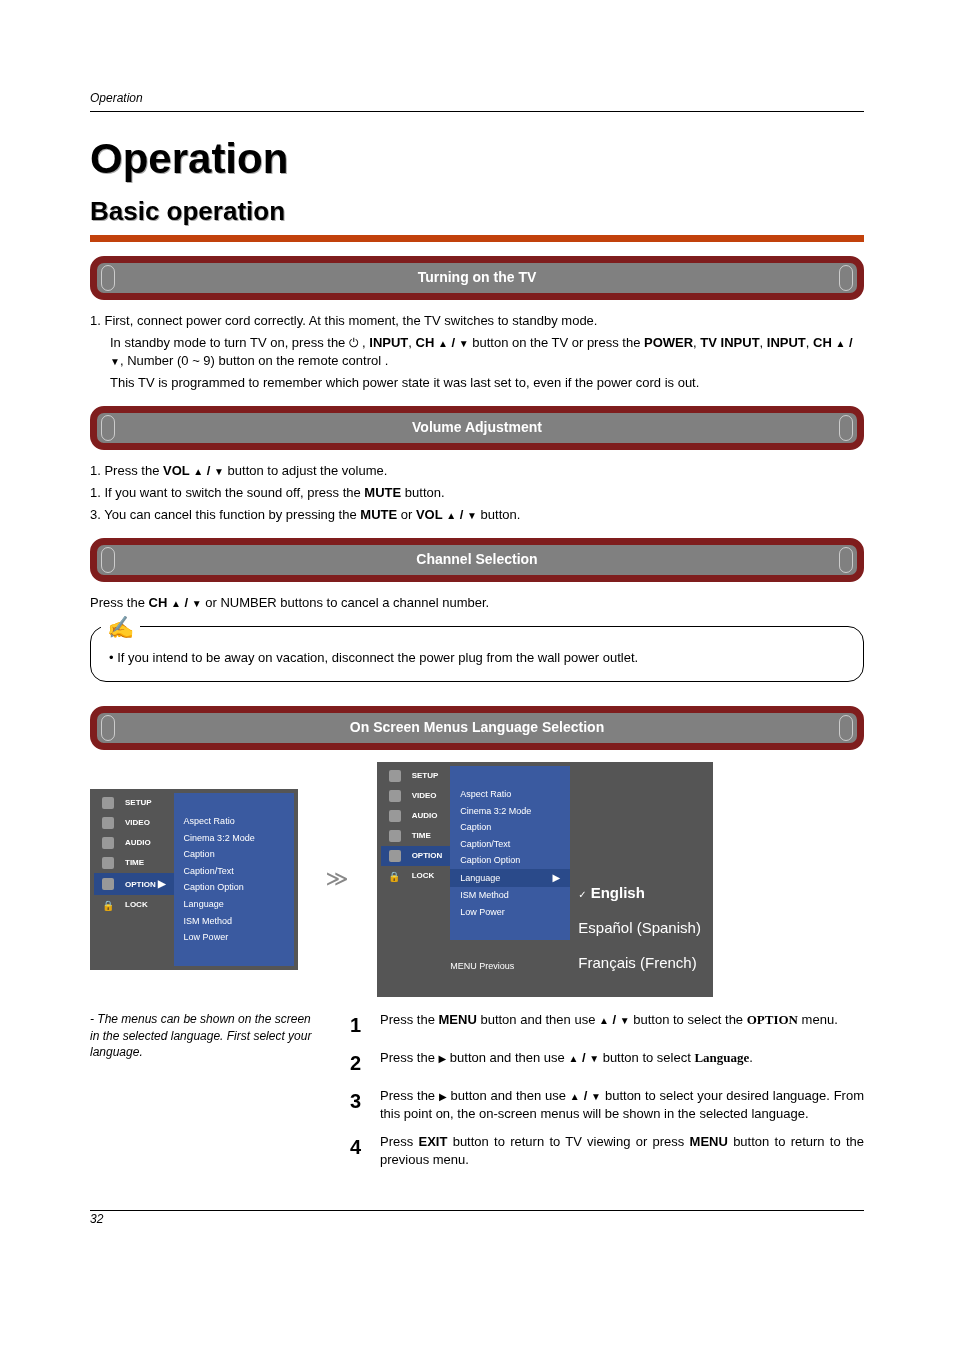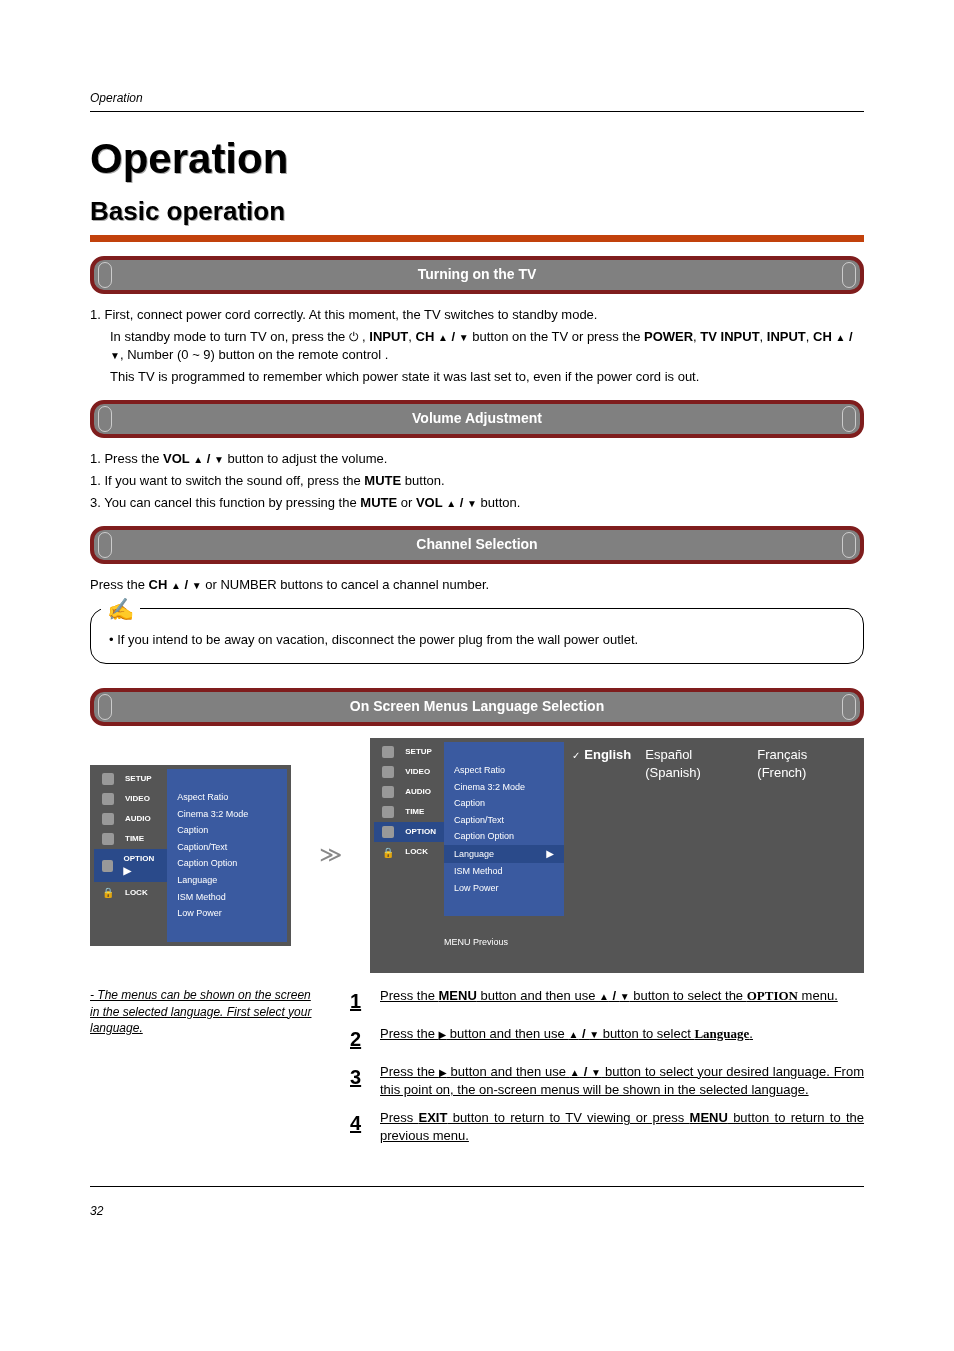--- a/index.html
+++ b/index.html
@@ -38,21 +38,21 @@
   .pill-heading {
     position: relative;
     background: #808080;
     color: #fff;
     font-weight: bold;
     font-size: 14px;
     text-align: center;
     padding: 5px 0;
     border-radius: 14px;
     margin: 10px 0 12px 0;
-    border: 4px solid #7f1d1d;
+    border: 7px solid #7f1d1d;
   }
   .pill-heading::before,
   .pill-heading::after {
     content: "";
     position: absolute;
     top: 2px;
     bottom: 2px;
     width: 12px;
     border: 1px solid rgba(255,255,255,0.6);
     border-radius: 10px;
@@ -123,33 +123,32 @@
     padding: 20px 0;
   }
   .osd-list .li {
     padding: 2px 10px;
     font-size: 9px;
     white-space: nowrap;
   }
   .osd-list .li.hl { background: #2a4a8a; display:flex; justify-content:space-between; align-items:center;}
   .lang-col {
     display:flex;
-    flex-direction:row;
+    flex-direction:column;
     justify-content:flex-end;
     padding: 4px 8px 20px 8px;
-    font-size:13px;
+    font-size:15px;
     gap:14px;
     min-width:110px;
   }
   .transition-arrow { font-size: 22px; color:#888; }
   .lower-cols {
     display: flex;
     gap: 30px;
     align-items: flex-start;
-    text-decoration: underline;
   }
   .hint-col {
     width: 230px;
     font-style: italic;
     font-size: 12px;
   }
   .steps-col { flex: 1; }
   .step {
     display: flex;
     gap: 12px;
@@ -158,21 +157,21 @@
   }
   .step-num {
     font-size: 20px;
     font-weight: bold;
     width: 18px;
     flex-shrink: 0;
   }
   .page-num {
     border-top: 1px solid #000;
     margin-top: 30px;
-    padding-top: 16px;
+    padding-top: 0;
     font-style: italic;
     font-size: 12px;
   }
   b { font-weight: bold; }
   .bserif { font-family: Georgia, 'Times New Roman', serif; font-weight: bold; }
 </style>
 </head>
 <body>
 
 <div class="running-head">Operation</div>

